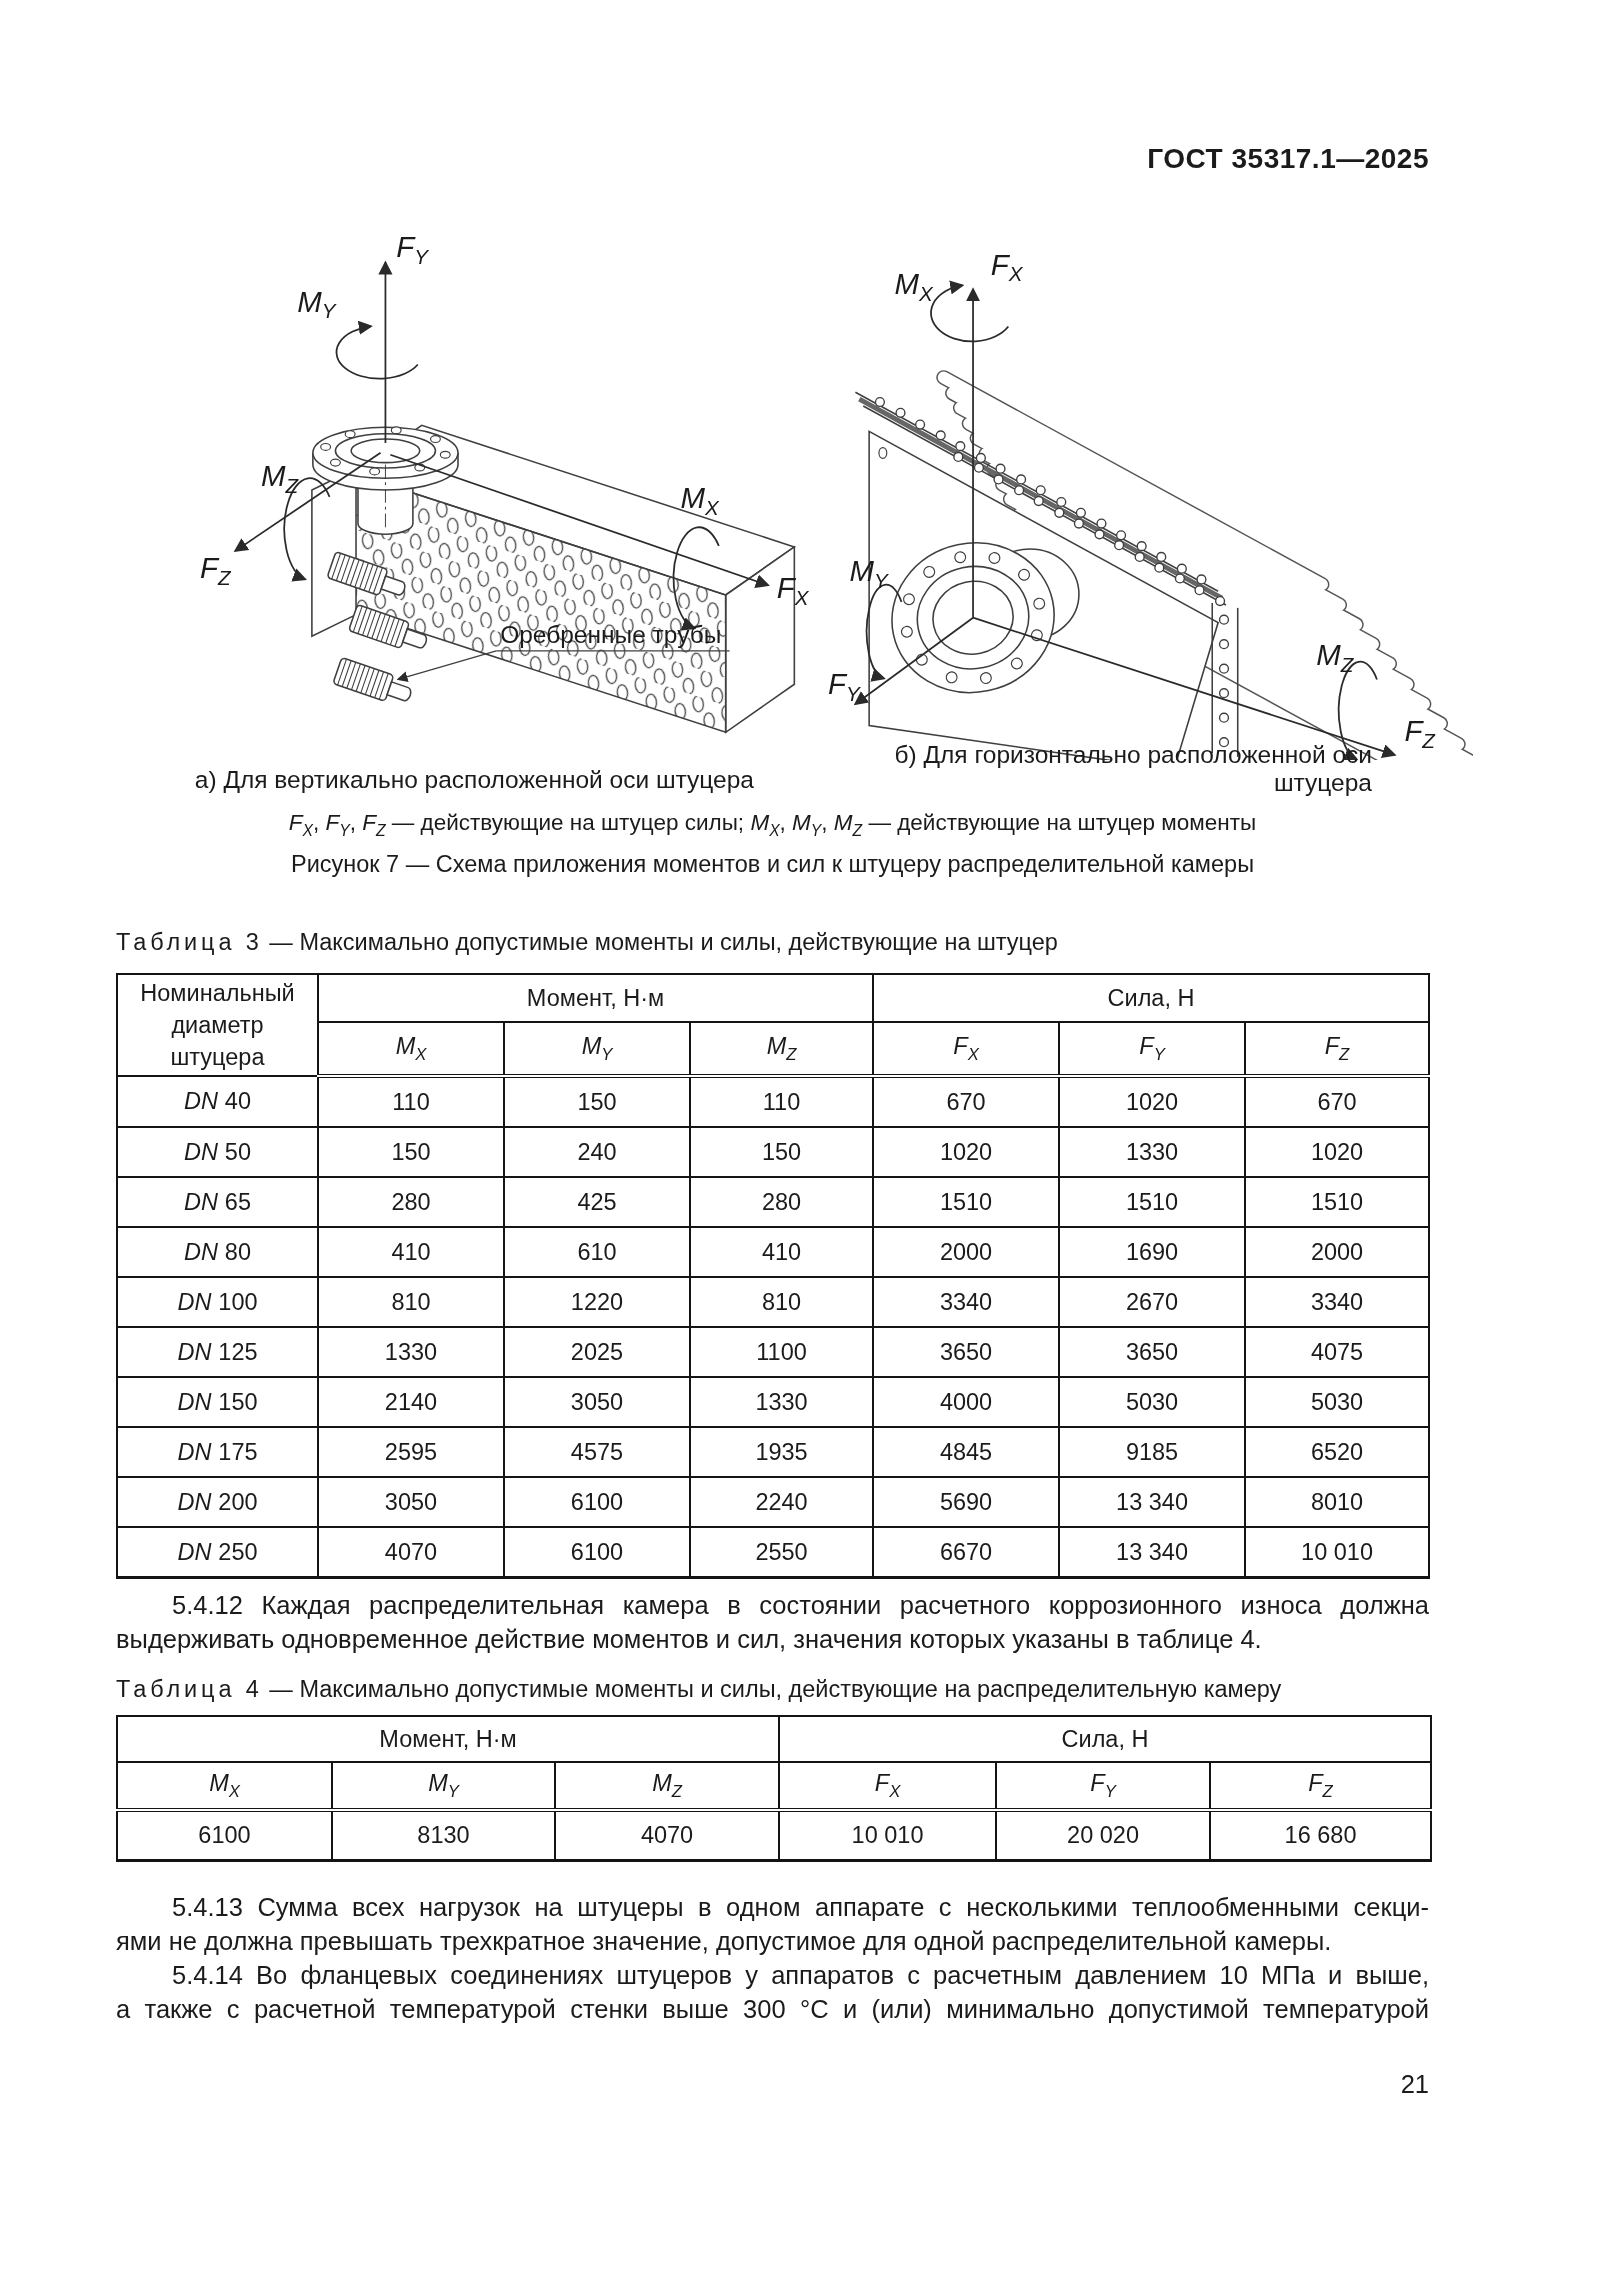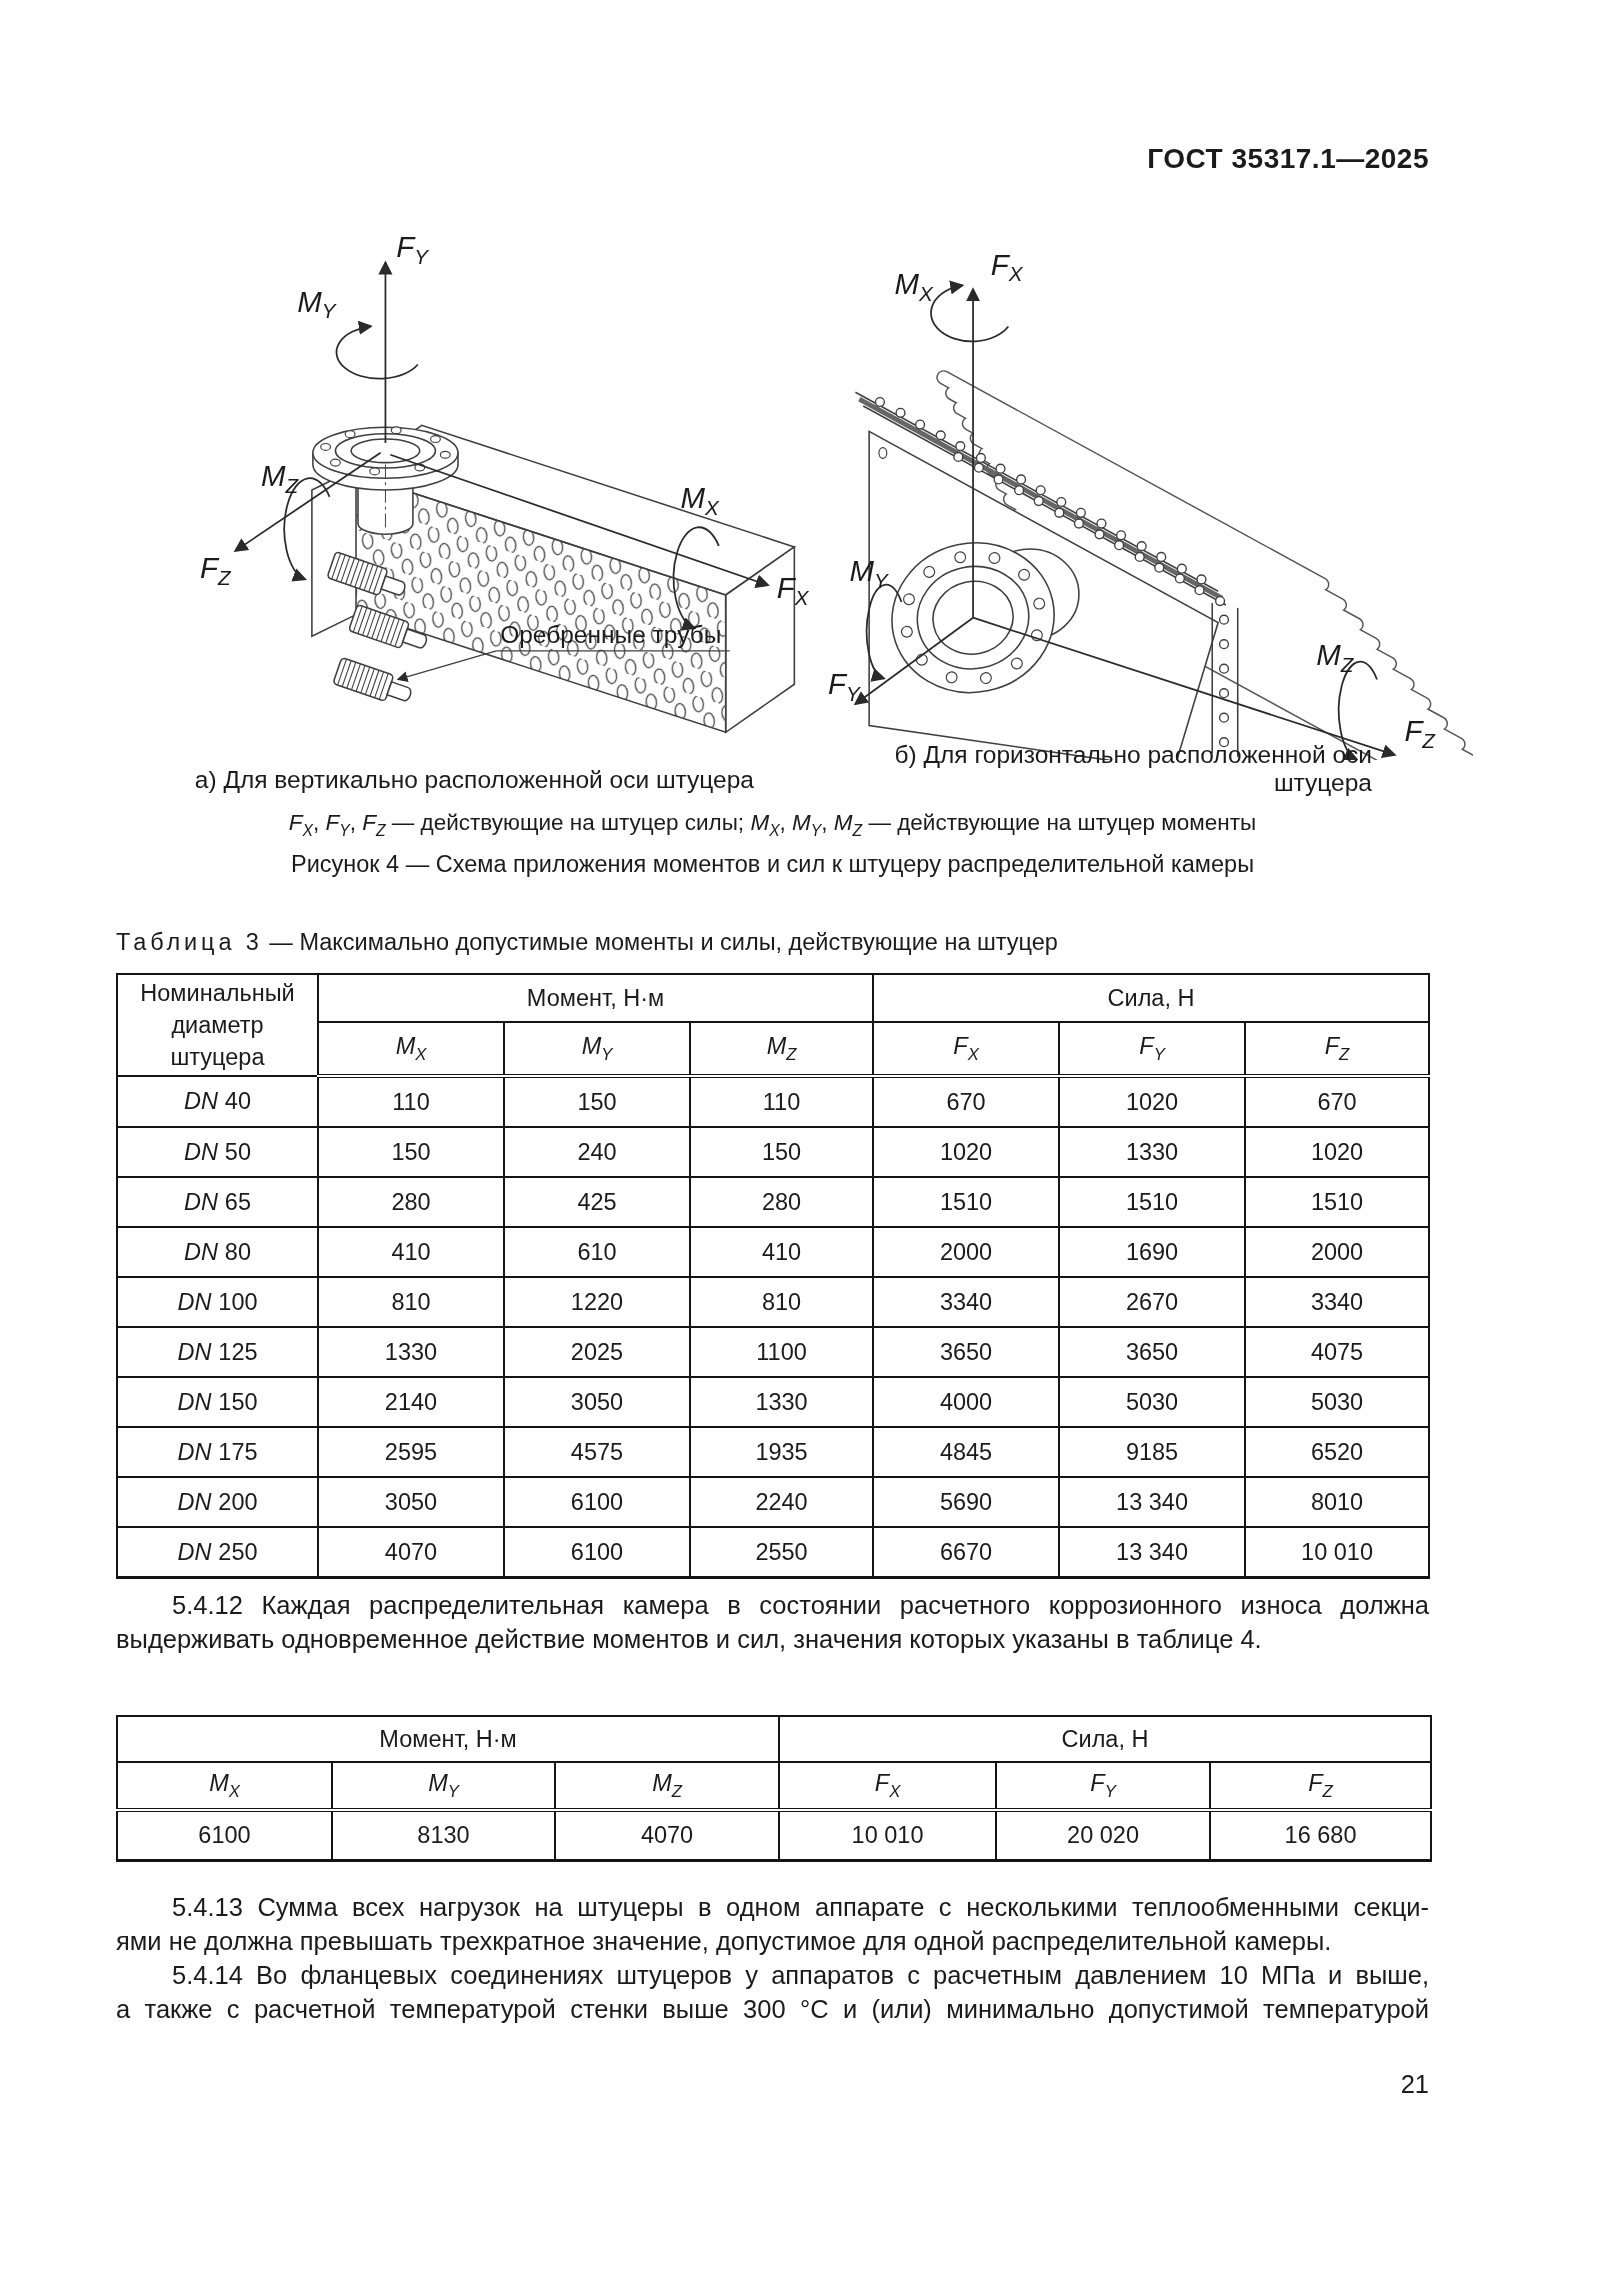--- a/index.html
+++ b/index.html
@@ -249,21 +249,21 @@
     <text class="dlabel" x="2" y="508"><tspan>F</tspan><tspan class="dsub" dy="7">Y</tspan></text>
     <text class="dlabel" x="500" y="478"><tspan>M</tspan><tspan class="dsub" dy="7">Z</tspan></text>
     <text class="dlabel" x="590" y="556"><tspan>F</tspan><tspan class="dsub" dy="7">Z</tspan></text>
   </svg>
 
   <div class="abs cap" style="left:127px;top:766px;width:627px;">а) Для вертикально расположенной оси штуцера</div>
   <div class="abs cap" style="left:794px;top:741px;width:578px;">б) Для горизонтально расположенной оси штуцера</div>
 
   <div class="abs legend"><i>F</i><sub>X</sub><span class="ws">, </span><i>F</i><sub>Y</sub><span class="ws">, </span><i>F</i><sub>Z</sub><span class="ws"> — действующие на штуцер силы; </span><i>M</i><sub>X</sub><span class="ws">, </span><i>M</i><sub>Y</sub><span class="ws">, </span><i>M</i><sub>Z</sub><span class="ws"> — действующие на штуцер моменты</span></div>
 
-  <div class="abs figcap">Рисунок 4 — Схема приложения моментов и сил к штуцеру распределительной камеры</div>
+  <div class="abs figcap">Рисунок 7 — Схема приложения моментов и сил к штуцеру распределительной камеры</div>
 
   <div class="abs ttitle" style="left:116px;top:929px;"><span class="tlabel">Таблица 3</span><span class="ws"> — Максимально допустимые моменты и силы, действующие на штуцер</span></div>
 
   <table class="gt abs" id="table3" style="left:116px;top:973px;padding-left:47px;">
     <colgroup>
         <col style="width:201px">
         <col style="width:186px">
         <col style="width:186px">
         <col style="width:183px">
         <col style="width:186px">
@@ -377,20 +377,21 @@
           <td>10 010</td>
     </tr>
   </tbody>
     </table>
 
   <div class="abs para" style="top:1588px;">
     <div class="pl ind">5.4.12 Каждая распределительная камера в состоянии расчетного коррозионного износа должна</div>
     <div class="pl end">выдерживать одновременное действие моментов и сил, значения которых указаны в таблице 4.</div>
   </div>
 
+  <div class="abs ttitle" style="left:116px;top:1676px;"><span class="tlabel">Таблица 4</span><span class="ws"> — Максимально допустимые моменты и силы, действующие на распределительную камеру</span></div>
 
   <table class="gt abs" id="table4" style="left:116px;top:1715px;">
     <colgroup>
         <col style="width:215px">
         <col style="width:223px">
         <col style="width:224px">
         <col style="width:217px">
         <col style="width:214px">
         <col style="width:221px">
       </colgroup>

